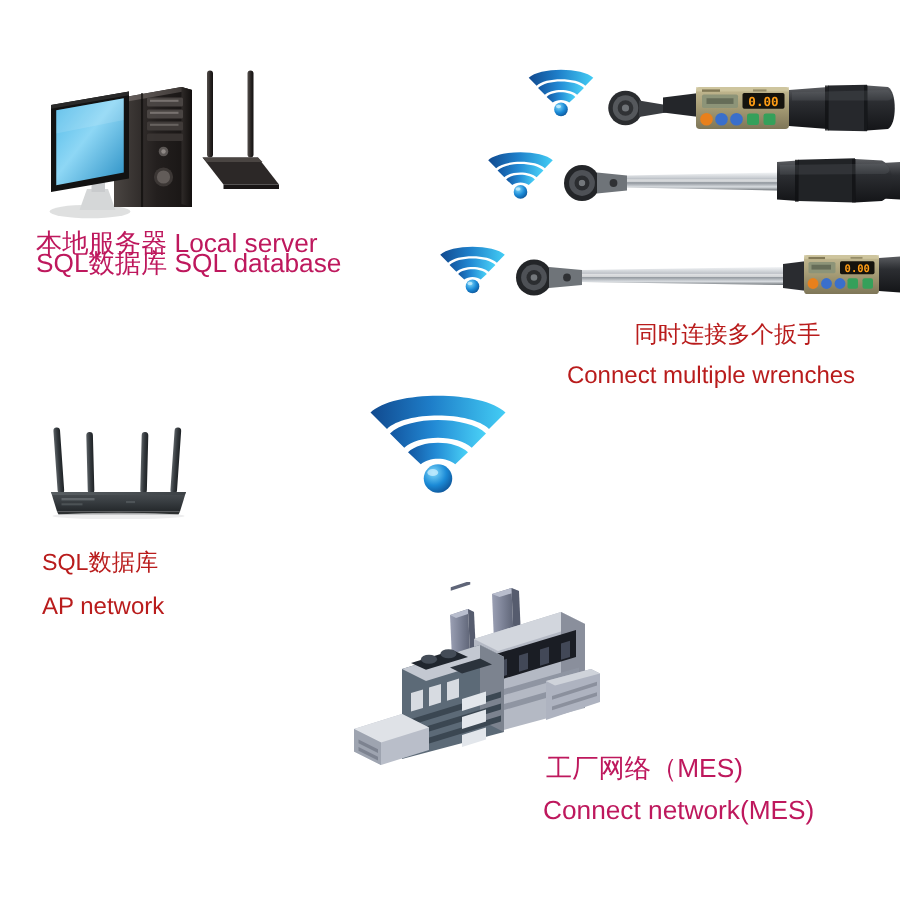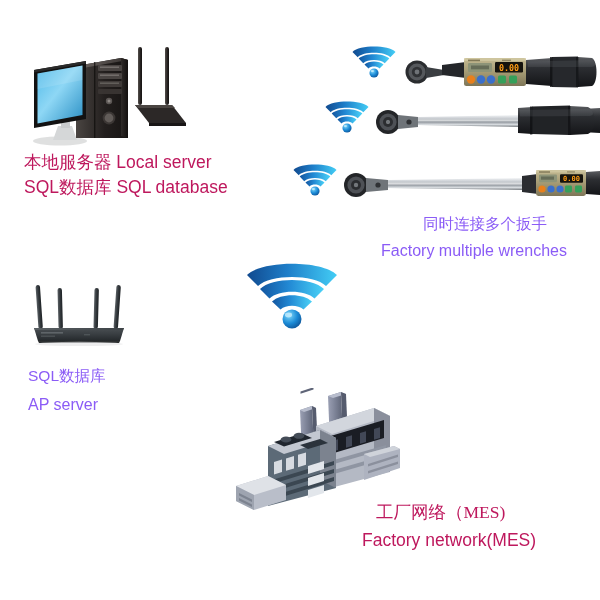--- a/index.html
+++ b/index.html
@@ -25,21 +25,21 @@
 
   
   .label-red {
     color: #be185d;
     font-size: 17.5px;
     line-height: 25px;
     white-space: nowrap;
     font-family: "Liberation Sans", "DejaVu Sans", sans-serif;
   }
   .label-dark {
-    color: #8b5cf6;
+    color: #b91c1c;
     font-size: 16px;
     line-height: 26px;
     white-space: nowrap;
     font-family: "Liberation Sans", "DejaVu Sans", sans-serif;
   }
   .label-dark.cn { font-size: 15.5px; }
   .center { text-align: center; }
 
   
   .wifi { position: absolute; }
@@ -122,21 +122,21 @@
         <rect x="3" y="0" width="4" height="58" rx="2" fill="url(#antG)"></rect>
         <rect x="30" y="0" width="4" height="58" rx="2" fill="url(#antG)"></rect>
         <path d="M0 58 L37 58 L51 76 L14 76 Z" fill="#2c2827"></path>
         <path d="M0 58 L37 58 L40 61 L3 61 Z" fill="#4a4542"></path>
         <path d="M14 76 L51 76 L51 79 L14 79 Z" fill="#191616"></path>
       </g>
     </svg>
   </div>
 
   <div class="abs label-red" style="left:24px; top:150px;">本地服务器 Local server</div>
-  <div class="abs label-red" style="left:24px; top:175px;">SQL数据库 SQL database</div>
+  <div class="abs label-red" style="left:24px; top:163px;">SQL数据库 SQL database</div>
 
   <div class="abs" style="left:28px; top:278px;">
     <svg width="102" height="68" viewBox="0 0 102 68">
       <defs>
         <linearGradient id="rtrBody" x1="0" y1="0" x2="0" y2="1">
           <stop offset="0%" stop-color="#4a4f53"></stop>
           <stop offset="45%" stop-color="#3a3f43"></stop>
           <stop offset="100%" stop-color="#24282b"></stop>
         </linearGradient>
         <linearGradient id="rtrTop" x1="0" y1="0" x2="1" y2="0">
@@ -162,21 +162,21 @@
       <path d="M10 63 L92 63 L91 65 L11 65 Z" fill="#16191b" opacity="0.9"></path>
 
       <rect x="13" y="54" width="22" height="1.6" fill="#6d7377" opacity="0.7"></rect>
       <rect x="13" y="57.5" width="14" height="1.4" fill="#5e6468" opacity="0.6"></rect>
       <rect x="56" y="56" width="6" height="1.4" fill="#5e6468" opacity="0.6"></rect>
       <ellipse cx="51" cy="66" rx="44" ry="2.2" fill="#e3e4e5" opacity="0.65"></ellipse>
     </svg>
   </div>
 
   <div class="abs label-dark cn" style="left:28px; top:363px;">SQL数据库</div>
-  <div class="abs label-dark" style="left:28px; top:392px;">AP server</div>
+  <div class="abs label-dark" style="left:28px; top:392px;">AP network</div>
 
   <div class="wifi" style="left:246px; top:258px;">
     <svg width="92" height="72" viewBox="0 0 92 72">
       <defs>
         <linearGradient id="wfA" x1="0" y1="0" x2="1" y2="0">
           <stop offset="0%" stop-color="#114a8f"></stop>
           <stop offset="45%" stop-color="#1e7ec9"></stop>
           <stop offset="100%" stop-color="#43cdf5"></stop>
         </linearGradient>
         <linearGradient id="wfB" x1="0" y1="0" x2="1" y2="0">
@@ -367,21 +367,21 @@
       <rect x="225" y="23.5" width="7" height="7" rx="1.4" fill="#35a05a"></rect>
       <rect x="235" y="23.5" width="7" height="7" rx="1.4" fill="#35a05a"></rect>
       <rect x="199" y="9.3" width="11" height="1.4" fill="#6e6545" opacity="0.8"></rect>
       <rect x="227" y="9.3" width="8" height="1.2" fill="#6e6545" opacity="0.6"></rect>
 
       <path d="M246 10 L260 9 L260 33 L246 32 Z" fill="url(#grip)"></path>
     </svg>
   </div>
 
   <div class="abs label-dark cn center" style="left:390px; top:211px; width:190px;">同时连接多个扳手</div>
-  <div class="abs label-dark center" style="left:360px; top:238px; width:228px;">Factory multiple wrenches</div>
+  <div class="abs label-dark center" style="left:360px; top:238px; width:228px;">Connect multiple wrenches</div>
 
   <div class="abs" style="left:228px; top:388px;">
     <svg width="172" height="130" viewBox="0 0 172 130">
       <defs>
         <linearGradient id="stk" x1="0" y1="0" x2="1" y2="0">
           <stop offset="0%" stop-color="#9ba0b4"></stop>
           <stop offset="50%" stop-color="#7b8195"></stop>
           <stop offset="100%" stop-color="#5c6274"></stop>
         </linearGradient>
       </defs>
@@ -453,16 +453,16 @@
       <path d="M8 98 L40 88 L58 97 L58 112 L26 122 L8 113 Z" fill="#b9bec9"></path>
       <path d="M8 98 L40 88 L58 97 L26 107 Z" fill="#dfe2e7"></path>
       <path d="M8 98 L26 107 L26 122 L8 113 Z" fill="#9ea4b0"></path>
       <g fill="#7d8390">
         <path d="M11 105 L24 111.5 L24 114 L11 107.5 Z"></path>
         <path d="M11 110 L24 116.5 L24 119 L11 112.5 Z"></path>
       </g>
     </svg>
   </div>
 
-  <div class="abs label-red" style="left:376px; top:500px;font-family:Liberation Serif, serif;">工厂网络（MES)</div>
-  <div class="abs label-red" style="left:362px; top:528px;">Factory network(MES)</div>
+  <div class="abs label-red" style="left:364px; top:500px;">工厂网络（MES)</div>
+  <div class="abs label-red" style="left:362px; top:528px;">Connect network(MES)</div>
 
 </div>
 
 </body></html>

